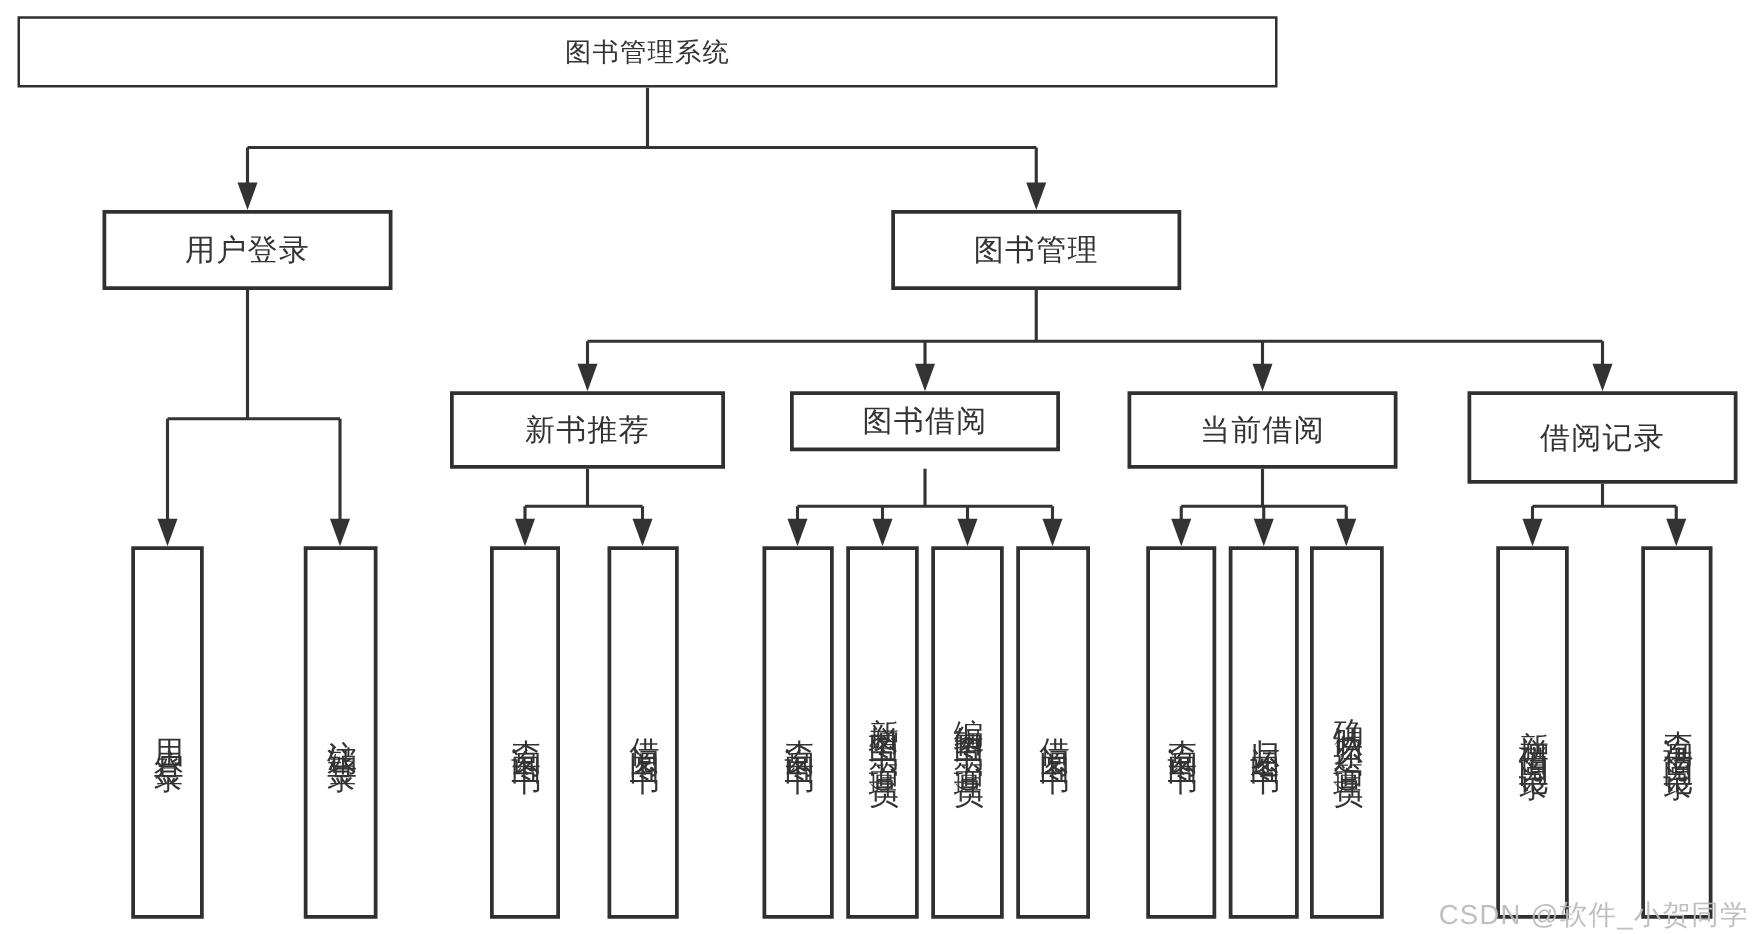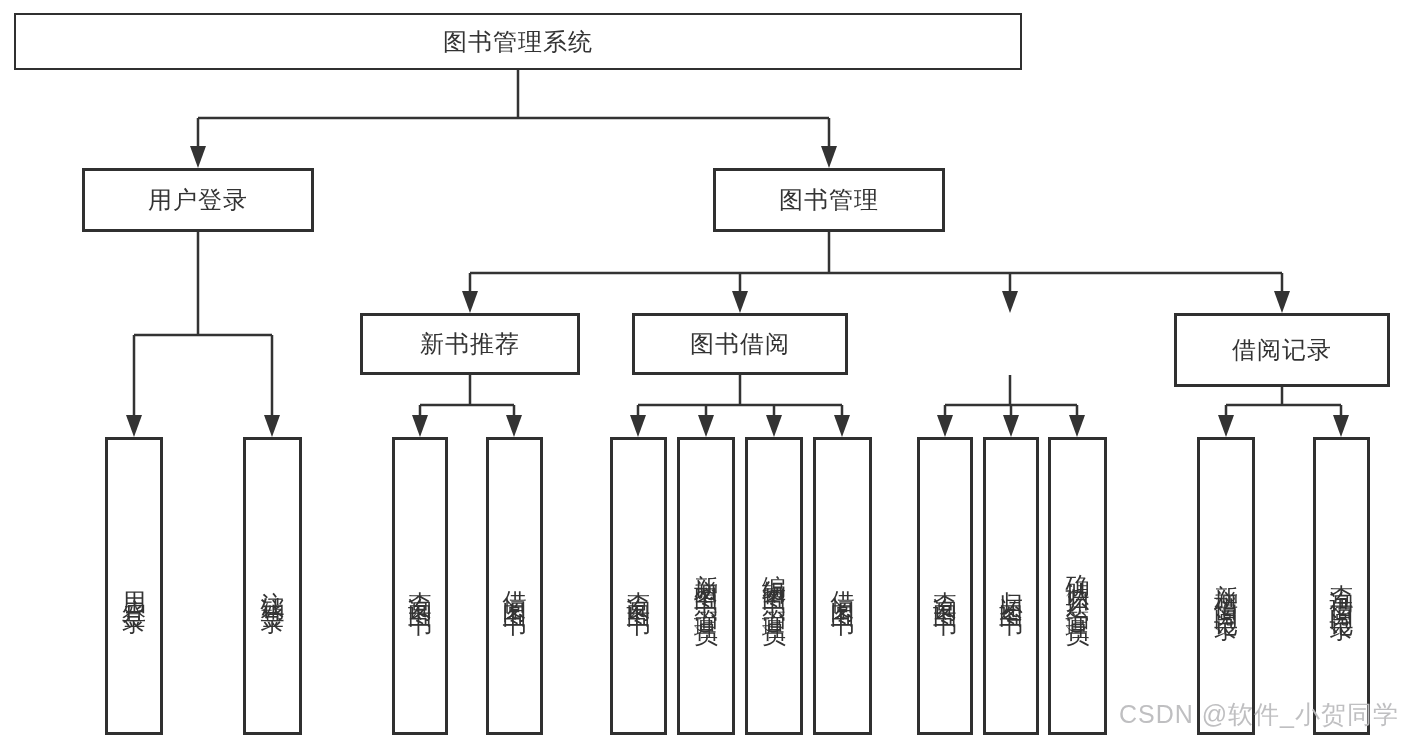--- a/index.html
+++ b/index.html
@@ -29,21 +29,21 @@
     display: flex;
     align-items: center;
     justify-content: center;
     color: #333333;
     font-size: 24px;
     letter-spacing: 1px;
     white-space: nowrap;
   }
   .hbox.root {
     border-width: 2px;
-    font-size: 24px;
+    font-size: 21px;
   }
   .vbox {
     position: absolute;
     box-sizing: border-box;
     background: #ffffff;
     border: 3px solid #303030;
     display: flex;
     align-items: center;
     justify-content: center;
   }
@@ -52,22 +52,22 @@
     text-orientation: mixed;
     font-size: 24px;
     line-height: 1;
     letter-spacing: 7px;
     color: #333333;
     white-space: nowrap;
   }
   #watermark {
     position: absolute;
     right: 6px;
-    bottom: 16px;
-    font-size: 25px;
+    bottom: 0;
+    font-size: 22px;
     color: rgba(188, 188, 190, 0.95);
     letter-spacing: 1px;
     z-index: 5;
     white-space: nowrap;
   }
 </style>
 </head>
 <body>
 
 <div id="stage">
@@ -122,22 +122,25 @@
   <div class="hbox" style="left:82px; top:168px; width:232px; height:64px;">
     <span>用户登录</span>
   </div>
   <div class="hbox" style="left:713px; top:168px; width:232px; height:64px;">
     <span>图书管理</span>
   </div>
 
   <div class="hbox" style="left:360px; top:313px; width:220px; height:62px;text-align:right;">
     <span>新书推荐</span>
   </div>
-  <div class="hbox" style="left:632px; top:313px; width:216px; height:62px;">
+  <div class="hbox" style="left:632px; top:313px; width:216px; height:48px;">
     <span>图书借阅</span>
+  </div>
+  <div class="hbox" style="left:902px; top:313px; width:216px; height:62px;">
+    <span>当前借阅</span>
   </div>
   <div class="hbox" style="left:1174px; top:313px; width:216px; height:74px;">
     <span>借阅记录</span>
   </div>
 
   <div class="vbox" style="left:105px; top:437px; width:58px; height:298px;">
     <span>用户登录</span>
   </div>
   <div class="vbox" style="left:243px; top:437px; width:59px; height:298px;">
     <span>注销登录</span>

